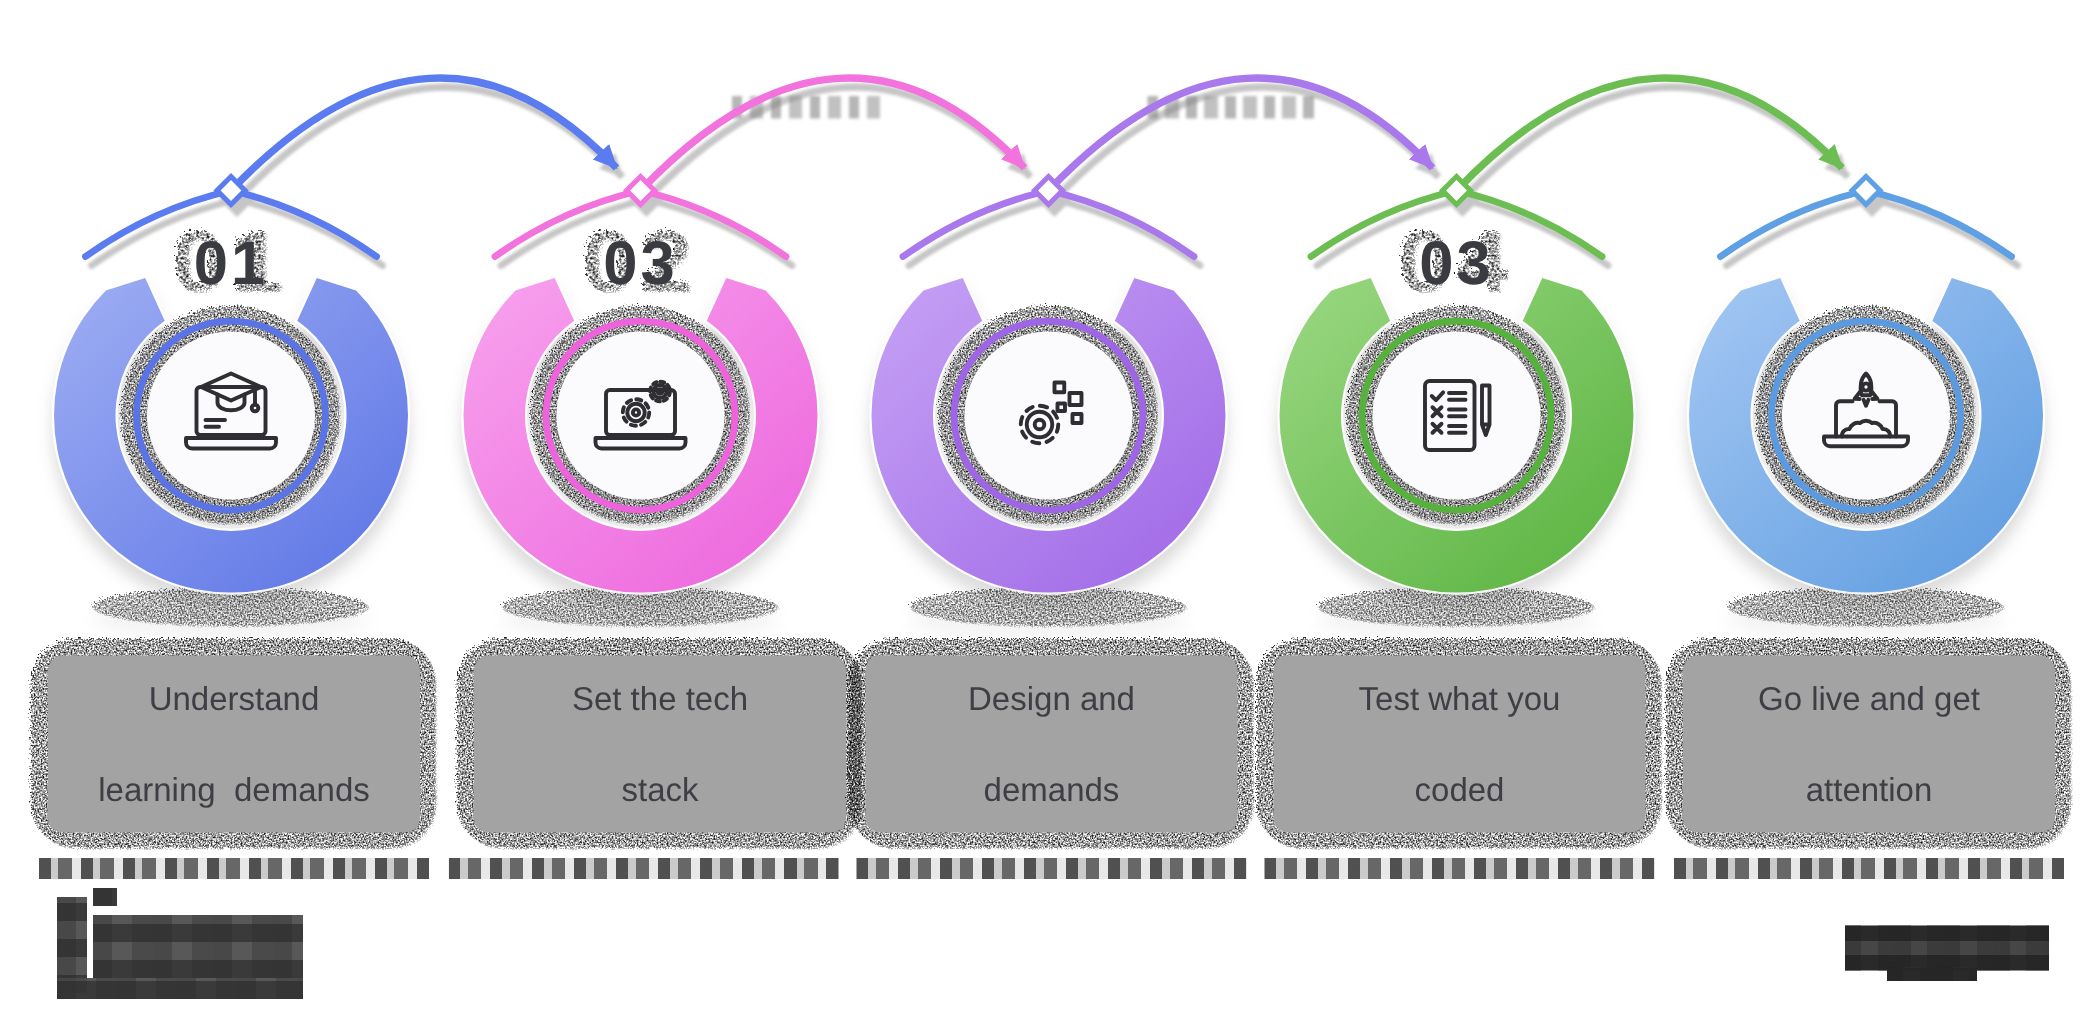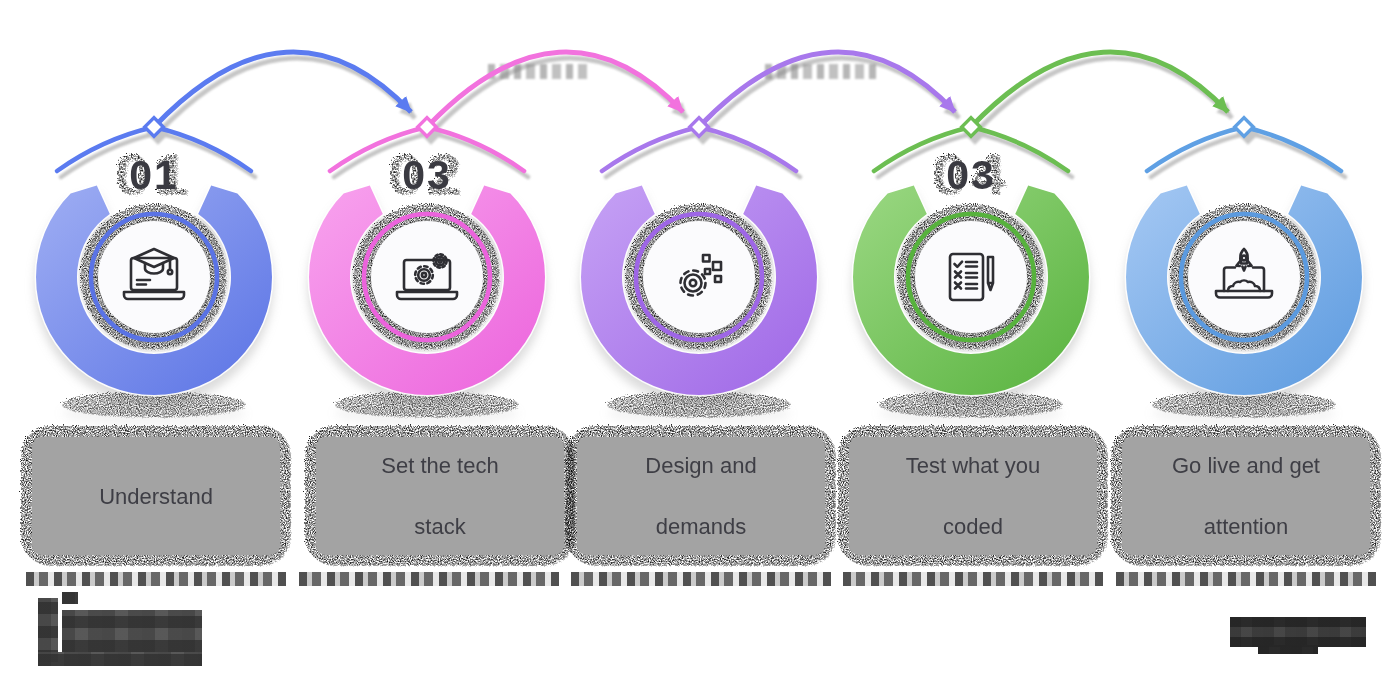--- a/index.html
+++ b/index.html
@@ -235,20 +235,21 @@
         <path d="M34.4 25.5 l1.6 4 l1.6 -4"></path>
         <path d="M20 50 a4.5 4.5 0 0 1 5 -5 a6 6 0 0 1 7 -4 a6 6 0 0 1 8 0 a6 6 0 0 1 7 4 a4.5 4.5 0 0 1 5 5"></path>
       </g>
     </svg>
   </div>
 
   <div class="box-wrap" style="left:32px;">
     <div class="box-noise"></div>
     <div class="box">
       <span>Understand</span>
+      <span>learning  demands</span>
     </div>
   </div>
   <div class="box-wrap" style="left:305px;margin-left:11px;">
     <div class="box-noise"></div>
     <div class="box">
       <span>Set the tech</span>
       <span>stack</span>
     </div>
   </div>
   <div class="box-wrap" style="left:577px;">

